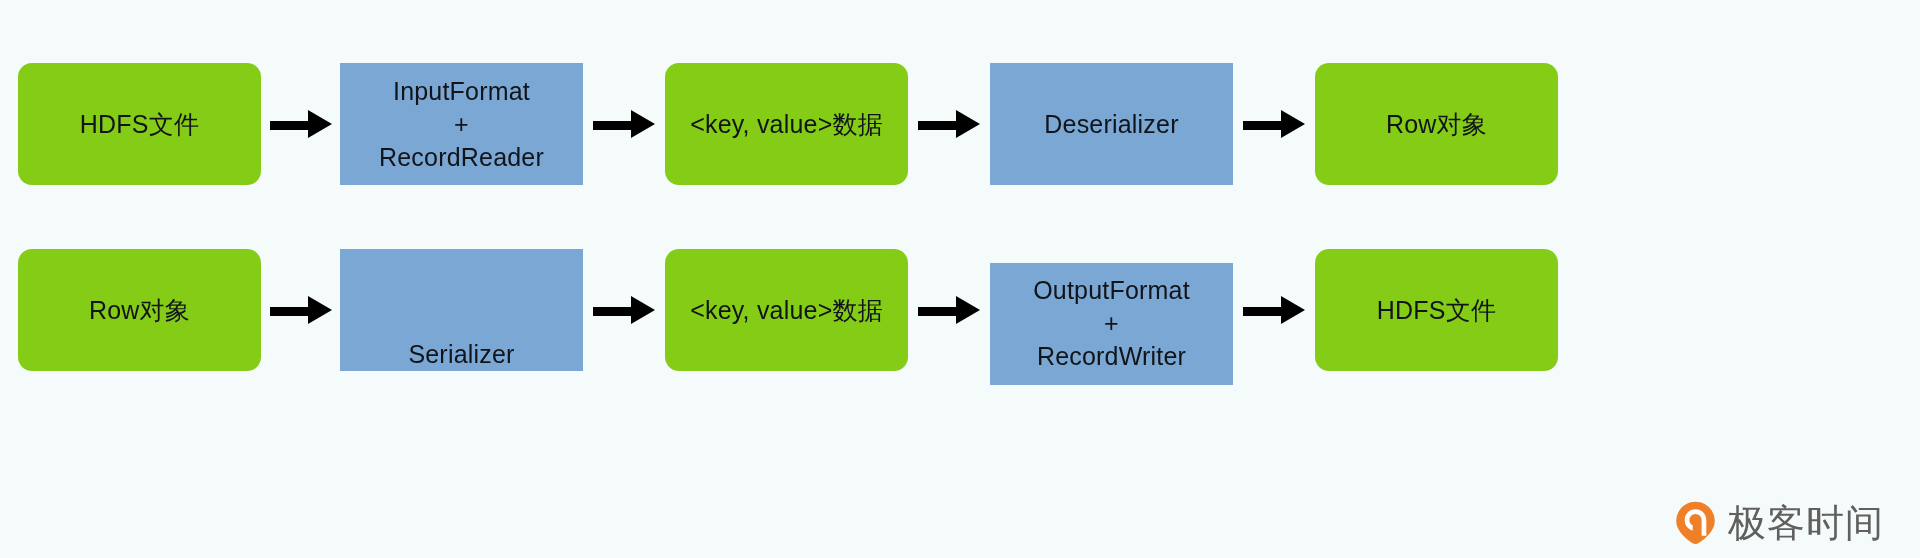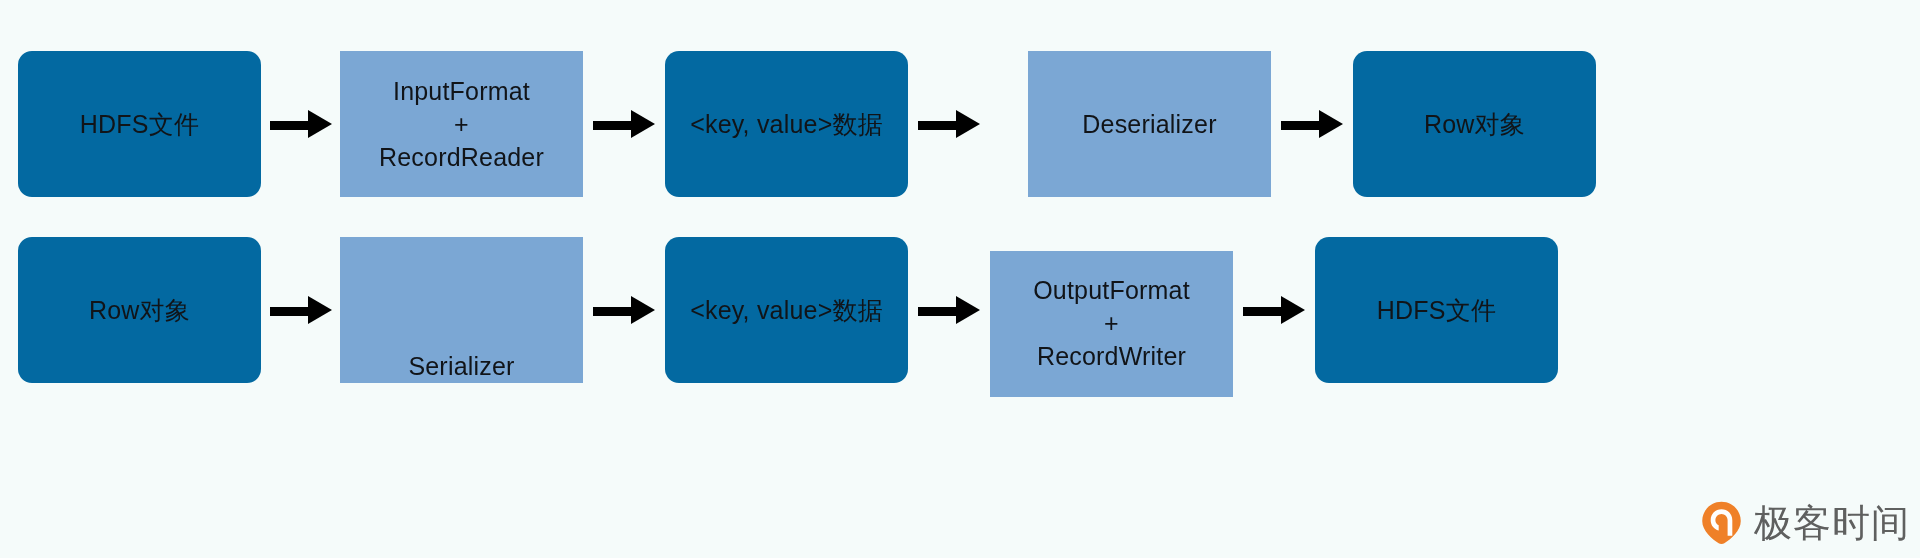--- a/index.html
+++ b/index.html
@@ -30,33 +30,33 @@
     display: flex;
     flex-direction: row;
     align-items: center;
     justify-content: flex-start;
   }
   .flow-row.row-1 { top: 63px; height: 122px; }
   .flow-row.row-2 { top: 249px; height: 122px; }
 
   .node {
     box-sizing: border-box;
-    height: 146px;
+    height: 122px;
     display: flex;
     align-items: center;
     justify-content: center;
     text-align: center;
     color: #111418;
     font-size: 25px;
     line-height: 1.32;
     letter-spacing: 0.2px;
     flex: 0 0 auto;
   }
   .node.light {
-    background: #0369a1;
+    background: #84cc16;
     border-radius: 14px;
   }
   .node.dark {
     background: #7ba7d4;
     border-radius: 0px;
   }
 
   .node-label {
     display: block;
     white-space: pre-line;
@@ -95,21 +95,21 @@
     border-bottom: 14px solid transparent;
     border-left: 24px solid #000000;
   }
 
   
   .gap { flex: 0 0 auto; height: 1px; }
 
   
   #watermark {
     position: absolute;
-    right: 10px;
+    right: 36px;
     bottom: 12px;
     display: flex;
     align-items: center;
     gap: 9px;
     opacity: 0.97;
   }
   .wm-logo {
     width: 47px;
     height: 47px;
     flex: 0 0 auto;
@@ -158,21 +158,21 @@
       <span class="node-label">&lt;key, value&gt;数据</span>
     </div>
 
     <div class="arrow" style="width:82px;">
       <span class="arrow-glyph">
         <span class="arrow-shaft"></span>
         <span class="arrow-head"></span>
       </span>
     </div>
 
-    <div class="node dark" style="width:243px;margin-left:38px;">
+    <div class="node dark" style="width:243px;">
       <span class="node-label">Deserializer</span>
     </div>
 
     <div class="arrow" style="width:82px;">
       <span class="arrow-glyph">
         <span class="arrow-shaft"></span>
         <span class="arrow-head"></span>
       </span>
     </div>
 

